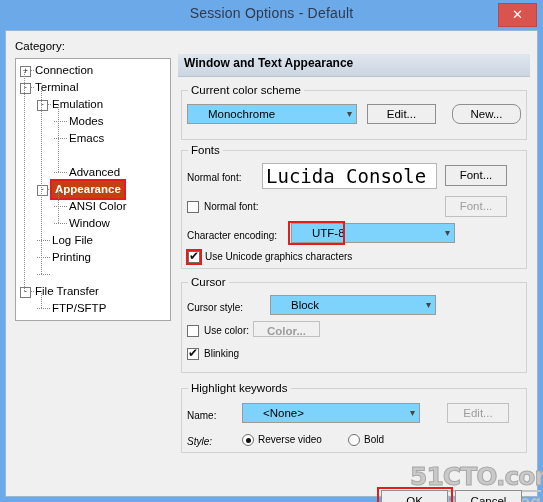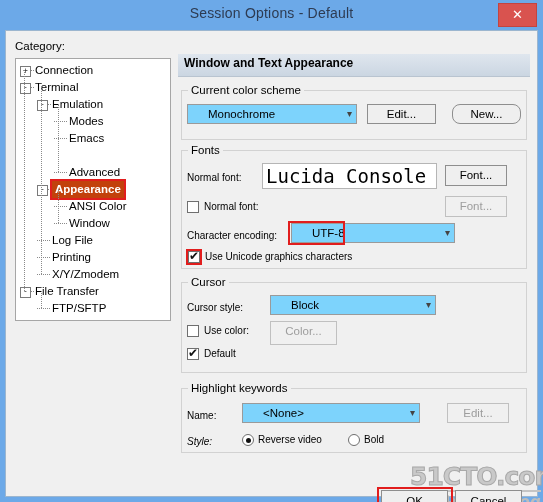--- a/index.html
+++ b/index.html
@@ -210,21 +210,20 @@
         <div class="tnode" style="position: absolute; left: 0px; top: 190px; width: 100%;">
           <span class="dots" style="left: 21px; width: 13px;"></span>
           <span class="tlabel" style="left: 36px;">Printing</span>
         </div>
         <div class="tnode" style="position: absolute; left: 0px; top: 173px; width: 100%;">
           <span class="dots" style="left: 21px; width: 13px;"></span>
           <span class="tlabel" style="left: 36px;">Log File</span>
         </div>
         <div class="tnode" style="position: absolute; left: 0px; top: 207px; width: 100%;">
           <span class="dots" style="left: 21px; width: 13px;"></span>
-          <span class="tlabel" style="left: 36px;">X/Y/Zmodem</span>
         </div>
         <div class="tnode" style="position: absolute; left: 0px; top: 224px; width: 100%;">
           <span class="expander" style="left: 4px;">-</span>
           <span class="dots" style="left: 15px; width: 3px;"></span>
           <span class="tlabel" style="left: 19px;">File Transfer</span>
         </div>
         <div class="tnode" style="position: absolute; left: 0px; top: 241px; width: 100%;">
           <span class="dots" style="left: 21px; width: 13px;"></span>
           <span class="tlabel" style="left: 36px;">FTP/SFTP</span>
         </div>
@@ -275,24 +274,24 @@
         <span class="group-title">Cursor</span>
       </div>
       <div class="lbl" style="left:9px;top:247px;">Cursor style:</div>
       <div class="combo" style="left:92px;top:241px;width:166px;height:20px;">
         <span>Block</span>
         <span class="arrow">▾</span>
       </div>
 
       <div class="cbx" style="left:9px;top:271px;"></div>
       <div class="lbl" style="left:26px;top:270px;">Use color:</div>
-      <div class="btn disabled" style="left:92px;top:267px;width:67px;height:24px;line-height:18px;">Color...</div>
+      <div class="btn disabled" style="left:75px;top:267px;width:67px;height:16px;line-height:18px;font-weight:bold;">Color...</div>
 
       <div class="cbx checked" style="left:9px;top:294px;"></div>
-      <div class="lbl" style="left:26px;top:293px;">Default</div>
+      <div class="lbl" style="left:26px;top:293px;">Blinking</div>
 
       <div class="group" style="left:3px;top:334px;width:346px;height:65px;">
         <span class="group-title">Highlight keywords</span>
       </div>
       <div class="lbl" style="left:9px;top:355px;">Name:</div>
       <div class="combo" style="left:64px;top:349px;width:178px;height:20px;">
         <span>&lt;None&gt;</span>
         <span class="arrow">▾</span>
       </div>
       <div class="btn disabled" style="left:269px;top:349px;width:62px;height:20px;line-height:18px;">Edit...</div>

